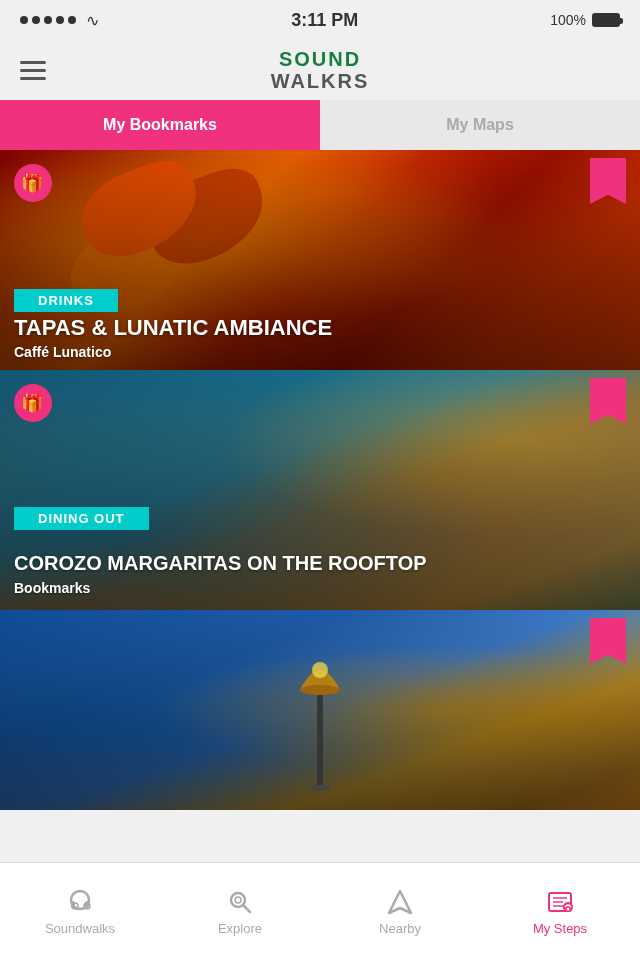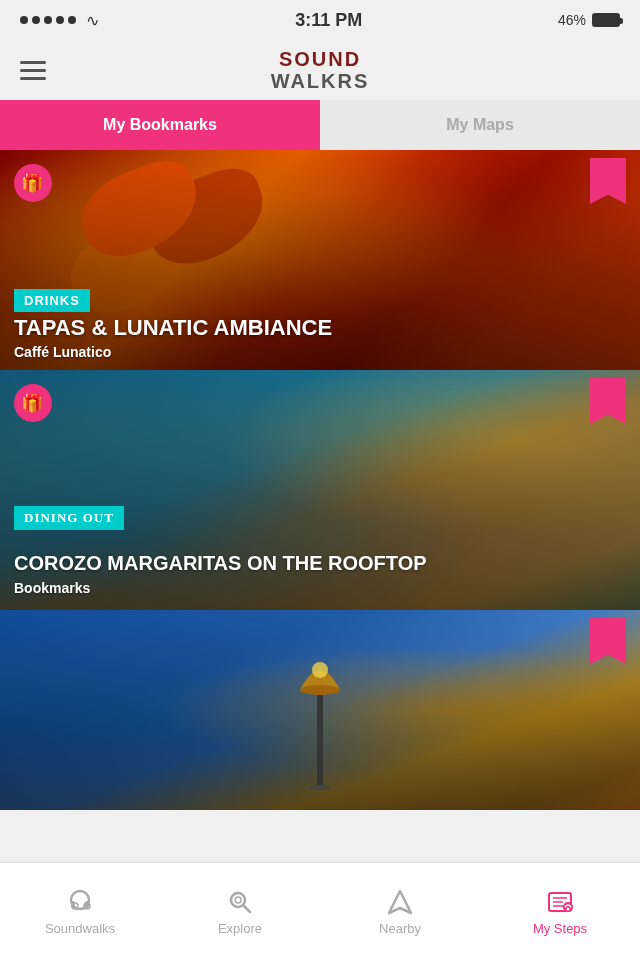--- a/index.html
+++ b/index.html
@@ -76,21 +76,21 @@
       background: #555;
       border-radius: 2px;
     }
     .logo {
       text-align: center;
       line-height: 1.1;
     }
     .logo-top {
       font-size: 20px;
       font-weight: 800;
-      color: #7f1d1d;
+      color: #15803d;
       letter-spacing: 2px;
       display: block;
     }
     .logo-bottom {
       font-size: 20px;
       font-weight: 800;
       color: #555;
       letter-spacing: 2px;
       display: block;
     }
@@ -229,21 +229,21 @@
 
     
     .card-category {
       position: absolute;
       bottom: 58px;
       left: 14px;
       background: #00cccc;
       color: white;
       font-size: 13px;
       font-weight: 700;
-      padding: 4px 10px;
+      padding: 4px 24px;
       letter-spacing: 1px;
       z-index: 2;
     }
 
     
     .card-title {
       position: absolute;
       bottom: 30px;
       left: 14px;
       right: 14px;
@@ -312,21 +312,21 @@
   <div class="status-left">
     <div class="signal-dot"></div>
     <div class="signal-dot"></div>
     <div class="signal-dot"></div>
     <div class="signal-dot"></div>
     <div class="signal-dot"></div>
     <span class="wifi-icon">∿</span>
   </div>
   <div class="status-time">3:11 PM</div>
   <div class="status-right">
-    <span class="battery-text">46%</span>
+    <span class="battery-text">100%</span>
     <div class="battery-icon"></div>
   </div>
 </div>
 
 <div class="header">
   <div class="menu-icon">
     <div class="menu-line"></div>
     <div class="menu-line"></div>
     <div class="menu-line"></div>
   </div>
@@ -359,21 +359,21 @@
     <div class="card-subtitle">Caffé Lunatico</div>
   </div>
 
   <div class="card" style="height: 240px;">
     <div class="card-bg card-bg-2"></div>
     <div class="card-overlay"></div>
     <div class="card-gift">🎁</div>
     <div class="card-bookmark">
       <div class="bookmark-shape"></div>
     </div>
-    <div class="card-category" style="bottom:80px;font-family:Liberation Serif, serif;">DINING OUT</div>
+    <div class="card-category" style="bottom:80px;">DINING OUT</div>
     <div class="card-title card-title-multiline" style="bottom:36px; font-size:20px;">COROZO MARGARITAS ON THE ROOFTOP</div>
     <div class="card-subtitle card-subtitle-lower">Bookmarks</div>
   </div>
 
   <div class="card" style="height: 200px;">
     <div class="card-bg card-bg-3"></div>
     <div class="card-overlay"></div>
 
     <svg style="position:absolute;bottom:20px;left:50%;transform:translateX(-50%);z-index:2;opacity:0.9;" width="80" height="160" viewBox="0 0 80 160">
       <rect x="37" y="60" width="6" height="100" fill="#333" rx="2"></rect>

